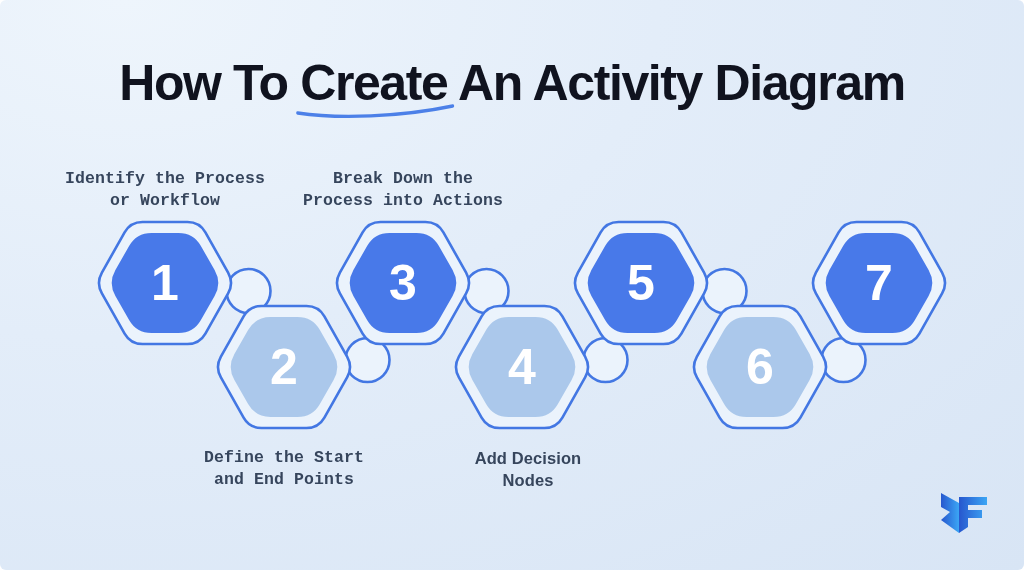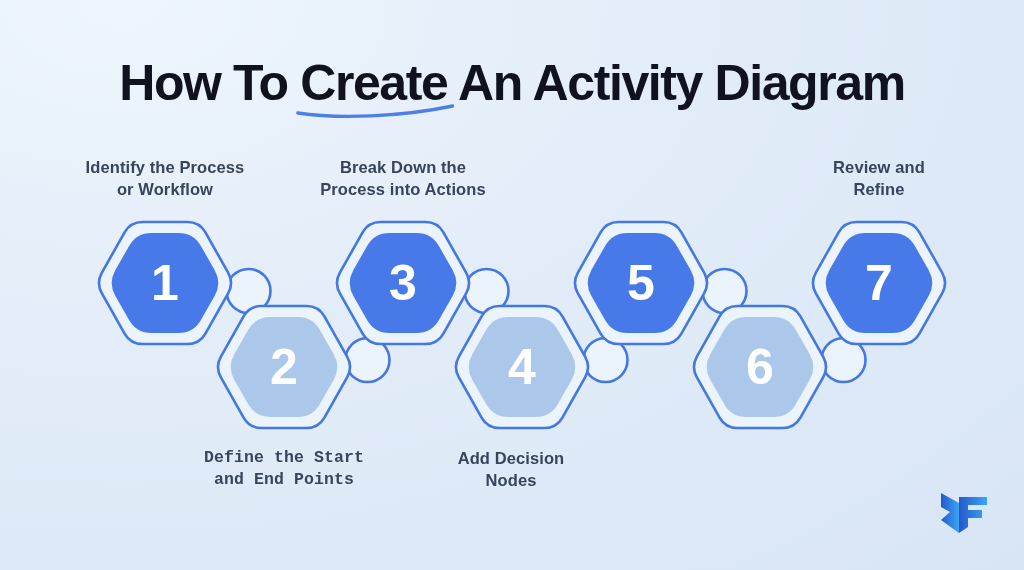--- a/index.html
+++ b/index.html
@@ -3,20 +3,21 @@
 <meta charset="utf-8">
 <style>
   html,body{margin:0;padding:0;}
   body{font-family:"Liberation Sans", sans-serif;}
   .canvas{
     position:relative;
     width:1024px;height:570px;
     overflow:hidden;
     background:
       radial-gradient(ellipse at 12% 0%, #EEF5FC 0%, #E3EDF9 42%, #D8E5F5 100%);
+    border-radius: 6px;
   }
   h1.title{
     position:absolute;
     top:57px;left:0;width:100%;
     margin:0;
     text-align:center;
     font-size:50px;
     line-height:52px;
     font-weight:800;
     letter-spacing:-1.4px;
@@ -35,21 +36,21 @@
     width:232px;
     margin-left:-116px;
     text-align:center;
     font-size:16.5px;
     line-height:22px;
     font-weight:600;
     color:#36455C;
     letter-spacing:0.1px;
     white-space:pre-line;
   }
-  .step-label.row-top{top:156px;}
+  .step-label.row-top{top:168px;font-family:Liberation Mono, monospace;}
   .step-label.row-bottom{top:447px;}
   #diagram{position:absolute;left:0;top:0;}
   .brand-logo{position:absolute;left:937px;top:490px;}
 </style>
 </head>
 <body>
 
 <div class="canvas">
 
   <h1 class="title"><span>How To </span><span class="hl"><span>Create</span><svg viewBox="0 0 180 16" preserveAspectRatio="none">
@@ -85,24 +86,22 @@
       <path d="M829.4,296.0 Q822,283 829.4,270.0 L843.1,246.0 Q850.5,233 865.5,233.0 L892.5,233.0 Q907.5,233 914.9,246.0 L928.6,270.0 Q936,283 928.6,296.0 L914.9,320.0 Q907.5,333 892.5,333.0 L865.5,333.0 Q850.5,333 843.1,320.0 Z" fill="#4879E9"></path>
       <text x="879" y="300" text-anchor="middle" font-family="&quot;Liberation Sans&quot;, &quot;DejaVu Sans&quot;, sans-serif" font-size="50" font-weight="bold" fill="#FFFFFF">7</text>
     </svg>
 
   <div class="step-label row-top" style="left:165px;">Identify the Process
 or Workflow</div>
   <div class="step-label row-bottom" style="left:284px;font-family:Liberation Mono, monospace;">Define the Start
 and End Points</div>
   <div class="step-label row-top" style="left:403px;">Break Down the
 Process into Actions</div>
-  <div class="step-label row-bottom" style="left:511px;">Add Decision
+  <div class="step-label row-bottom" style="left:528px;">Add Decision
 Nodes</div>
-  <div class="step-label row-top" style="left:879px;">Review and
-Refine</div>
 
   <svg class="brand-logo" width="52" height="46" viewBox="0 0 52 44">
     <defs>
       <linearGradient id="lg" x1="0" y1="0" x2="1" y2="0">
         <stop offset="0" stop-color="#2757CE"></stop>
         <stop offset="1" stop-color="#3BA6F5"></stop>
       </linearGradient>
     </defs>
     <path d="M4,2 L22,12 L22,42 L4,29 L13,21 L4,16 Z" fill="url(#lg)"></path>
     <path d="M22,6 L50,6 L50,14 L31,14 L31,19 L45,19 L45,27 L31,27 L31,36 L22,42 Z" fill="url(#lg)"></path>

